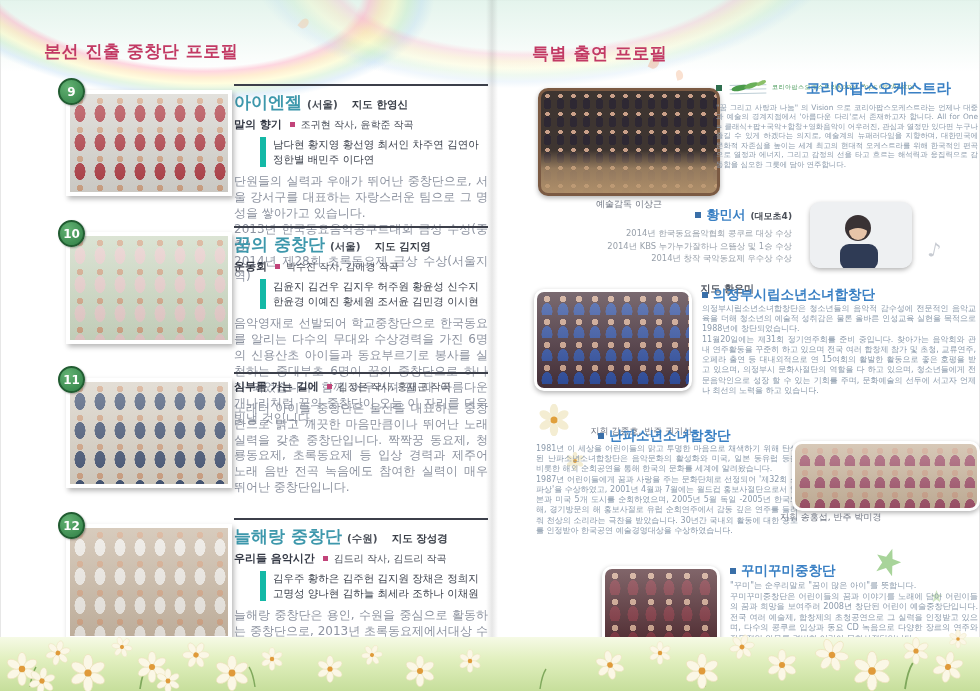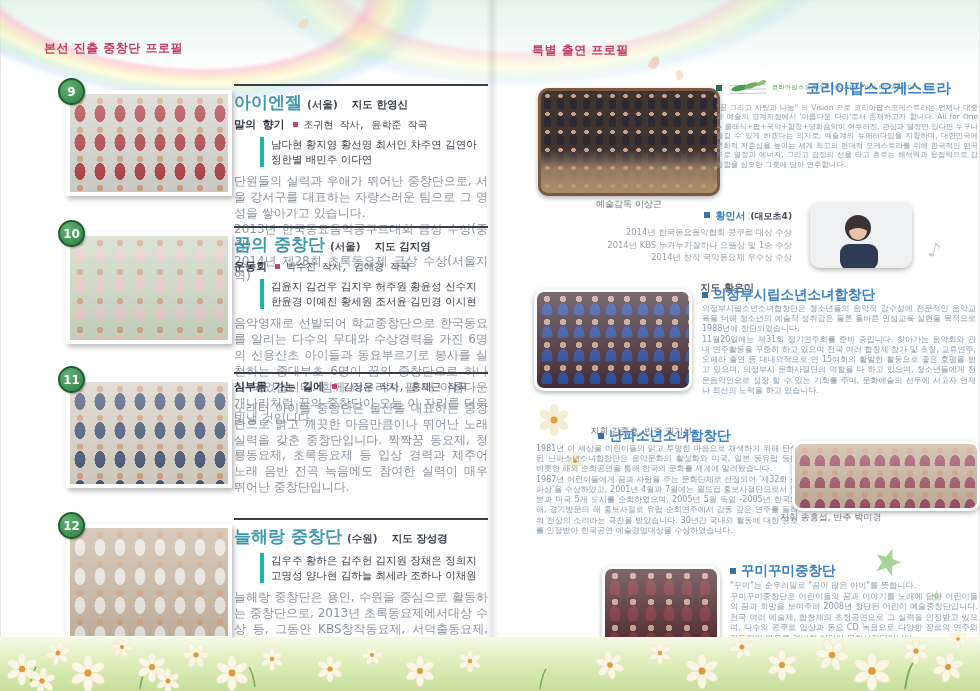--- a/index.html
+++ b/index.html
@@ -18,64 +18,64 @@
   .petal{position:absolute;border-radius:50% 50% 50% 0;opacity:.45;}
   .gutter{position:absolute;left:486px;top:0;width:12px;height:100%;
        background:linear-gradient(to right,rgba(0,0,0,0),rgba(90,90,90,.15),rgba(0,0,0,0));}
   .meadow{position:absolute;left:0;bottom:0;width:100%;height:54px;
        background:linear-gradient(180deg,#f6fae6 0%,#e2f0c0 40%,#c6de9b 100%);}
   .meadow-svg{position:absolute;left:0;bottom:0;width:980px;height:84px;}
   .deco-flower{position:absolute;}
   .note-deco{position:absolute;color:#c7cbd2;font-size:20px;transform:rotate(12deg);}
   .star-deco{position:absolute;}
   
-  .ph{position:absolute;margin:0;font-size:12px;font-weight:bold;color:#c23a64;letter-spacing:.5px;}
+  .ph{position:absolute;margin:0;font-size:17px;font-weight:bold;color:#c23a64;letter-spacing:.5px;}
   
   .entry{position:absolute;left:62px;width:426px;}
   .badge{position:absolute;left:-4px;top:-6px;width:23px;height:23px;border-radius:50%;
        background:radial-gradient(circle at 35% 30%,#63b273,#2e7d44);
        border:2px solid #215c31;box-shadow:1px 1px 2px rgba(0,0,0,.3);
        color:#fff;font-size:12px;font-weight:bold;display:flex;align-items:center;justify-content:center;z-index:2;}
   .photo-frame{position:absolute;left:4px;top:6px;width:158px;margin:0;background:#fff;
        padding:4px;box-shadow:2px 3px 5px rgba(0,0,0,.28);}
   .photo{width:100%;}
   .crowd{background-color:var(--stage);
        background-image:
          linear-gradient(to bottom, rgba(255,255,255,.28), rgba(0,0,0,.06)),
          radial-gradient(circle 3.1px at 10px 7px, var(--skin) 97%, transparent),
          radial-gradient(ellipse 5.6px 8.5px at 10px 19.5px, var(--body) 97%, transparent);
        background-size:100% 100%, 20px 29px, 20px 29px;}
   .info{margin-left:172px;}
   .rule{border-top:2px solid #3c3f4a;margin-bottom:5px;}
   .tname{font-size:17px;color:#3e98ac;font-weight:bold;}
   .treg{font-size:10.5px;color:#4a4f58;font-weight:bold;}
   .tdir{font-size:10.5px;color:#3a3f48;margin-left:9px;font-weight:bold;}
-  .song-row{margin-top:3px;font-size:11px;font-family:Liberation Mono, monospace;}
+  .song-row{margin-top:3px;font-size:11px;}
   .sname{font-weight:bold;color:#343945;}
   .sq{display:inline-block;width:5px;height:5px;background:#c2447a;margin:0 6px 1px 8px;vertical-align:middle;}
   .scred{font-size:10px;color:#4a4f5a;}
-  .members{margin:5px 0 0 26px;padding-left:7px;border-left:4px solid #14b8a6;
+  .members{margin:5px 0 0 26px;padding-left:7px;border-left:6px solid #14b8a6;
        font-size:10.5px;color:#3c414c;line-height:1.45;}
   .desc{margin:7px 0 0 0;font-size:12px;color:#8d93a0;line-height:1.32;text-align:justify;}
   .pre{white-space:pre-line;}
   
   .rphoto{position:absolute;border-radius:10px;box-shadow:0 2px 5px rgba(0,0,0,.3);}
   .rp-caption{position:absolute;font-size:9px;color:#6e7480;}
   .sp-title{position:absolute;margin:0;font-size:13.5px;font-weight:bold;color:#3a80c4;}
   .sp-title::before{content:"";display:inline-block;width:6px;height:6px;background:#3a6fa8;
        margin-right:5px;vertical-align:1px;}
   .rp-body{position:absolute;margin:0;font-size:7.4px;color:#8b9aab;line-height:1.28;text-align:justify;}
   .kpo-logo{position:absolute;left:716px;top:78px;display:flex;align-items:center;gap:4px;}
   .kpo-logo::before{content:"";display:inline-block;width:6px;height:6px;background:#2e6e4e;margin-right:2px;}
   .kpo-logo-txt{display:flex;line-height:1.1;}
   .kpo-kr{font-size:6px;color:#4a9a5a;letter-spacing:.5px;}
   .kpo-en{font-size:7px;color:#7aa87a;font-style:italic;font-family:"DejaVu Serif","Liberation Serif",serif;}
   .kpo-title{position:absolute;left:806px;top:79px;margin:0;font-size:14.5px;font-weight:bold;color:#3a80c4;}
   .sol-block{position:absolute;left:556px;top:204px;width:236px;text-align:right;}
-  .sol-title{font-size:10px;font-weight:bold;color:#3a80c4;}
+  .sol-title{font-size:13px;font-weight:bold;color:#3a80c4;}
   .sol-title::before{content:"";display:inline-block;width:6px;height:6px;background:#3a6fa8;margin-right:5px;vertical-align:1px;}
   .sol-school{font-size:9px;color:#4a4f58;font-weight:bold;}
   .sol-awards{margin-top:3px;font-size:8.4px;color:#98a0aa;line-height:1.5;}
   .sol-dir{margin-top:17px;padding-right:38px;font-size:10px;color:#555b66;font-weight:bold;}
 </style>
 </head>
 <body>
 
 <div class="page">
 
@@ -160,20 +160,23 @@
       </div>
     <figure class="photo-frame">
       <div class="photo crowd" style="height:108px;--stage:#c9b8a4;--skin:#d2a586;--body:#ece8e2;"></div>
     </figure>
     <div class="info">
       <div class="rule"></div>
       <div>
         <span class="tname">늘해랑 중창단</span>
         <span class="treg">(수원)</span>
         <span class="tdir">지도 장성경</span>
+      </div>
+      <div class="song-row">
+        <span class="sname">우리들 음악시간</span><span class="sq"></span><span class="scred">김드리 작사, 김드리 작곡</span>
       </div>
       <div class="members pre">김우주 황하은 김주헌 김지원 장채은 정희지
 고명성 양나현 김하늘 최세라 조하나 이채원</div>
       <p class="desc pre">늘해랑 중창단은 용인, 수원을 중심으로 활동하는 중창단으로, 2013년 초록동요제에서대상 수상 등, 그동안 KBS창작동요제, 서덕출동요제, 고향의 봄 창작동요제 등, 많은 대회에서 수상 경력이 있는 실력이 탄탄한 중창단입니다.</p>
     </div>
   </article>
 
   <h1 class="ph" style="left:532px;top:42px;">특별 출연 프로필</h1>
 
   <div class="rphoto crowd" style="left:538px;top:88px;width:176px;height:102px;border:3px solid #7b5a43;

